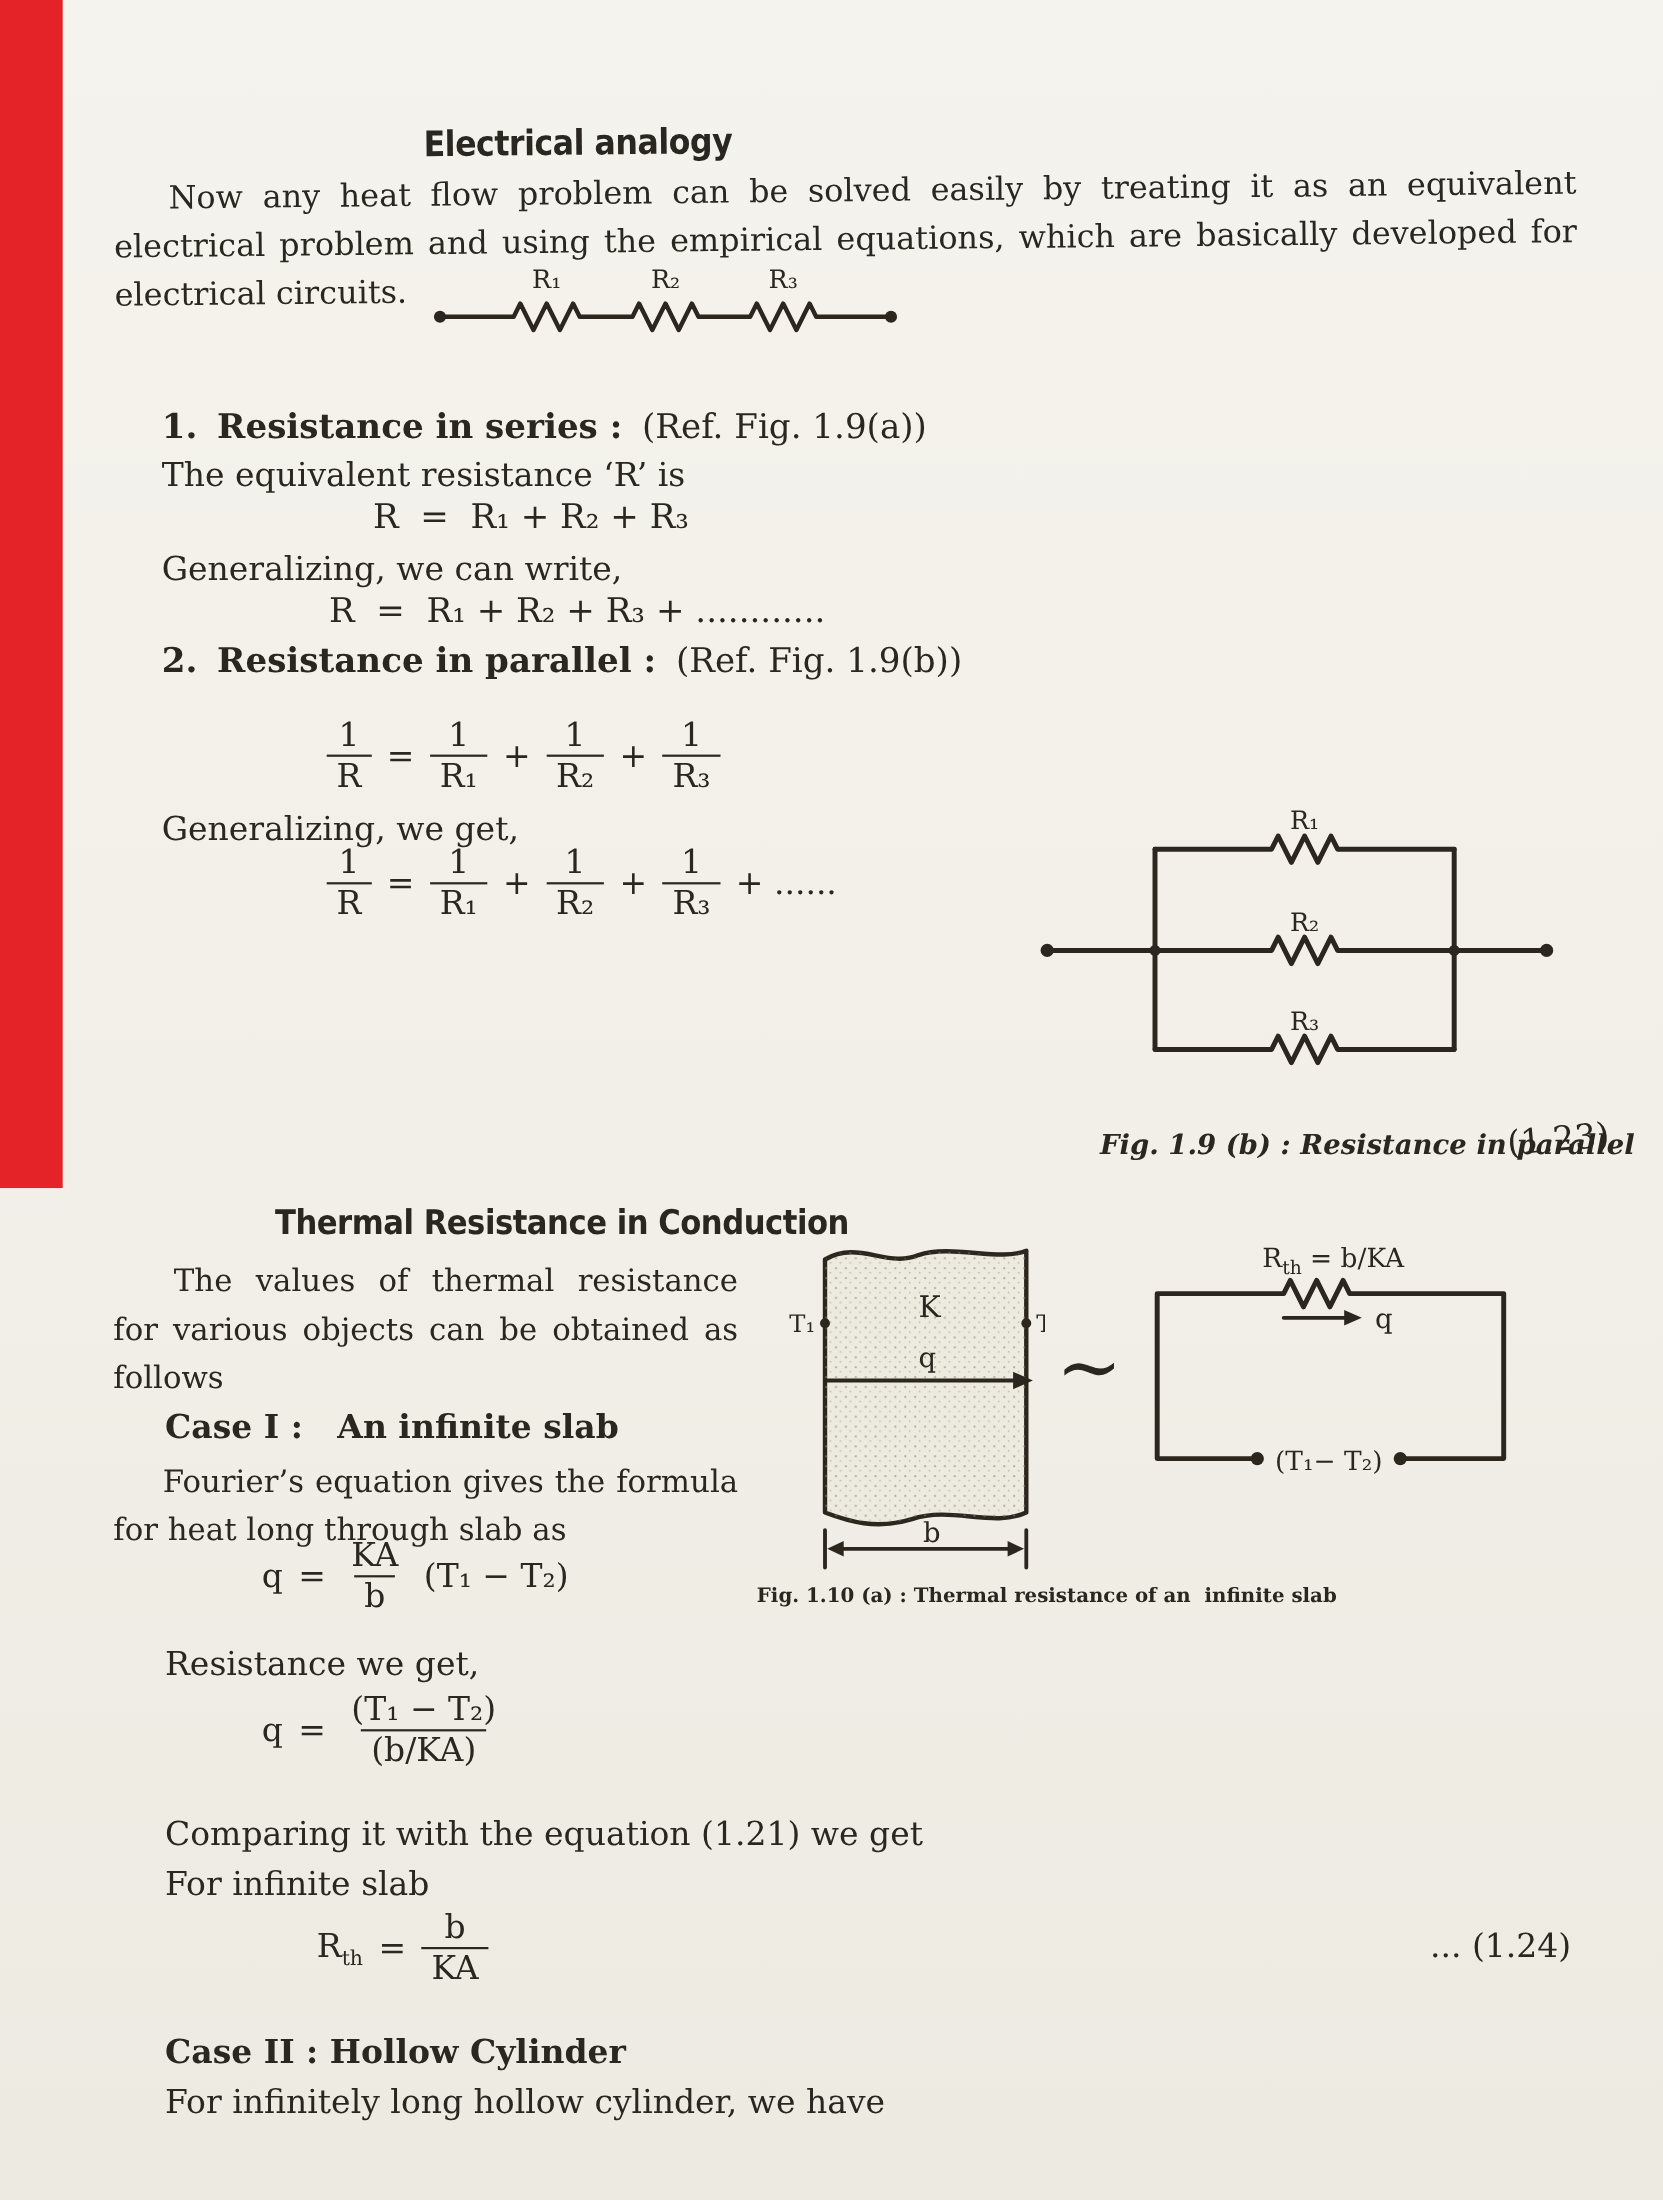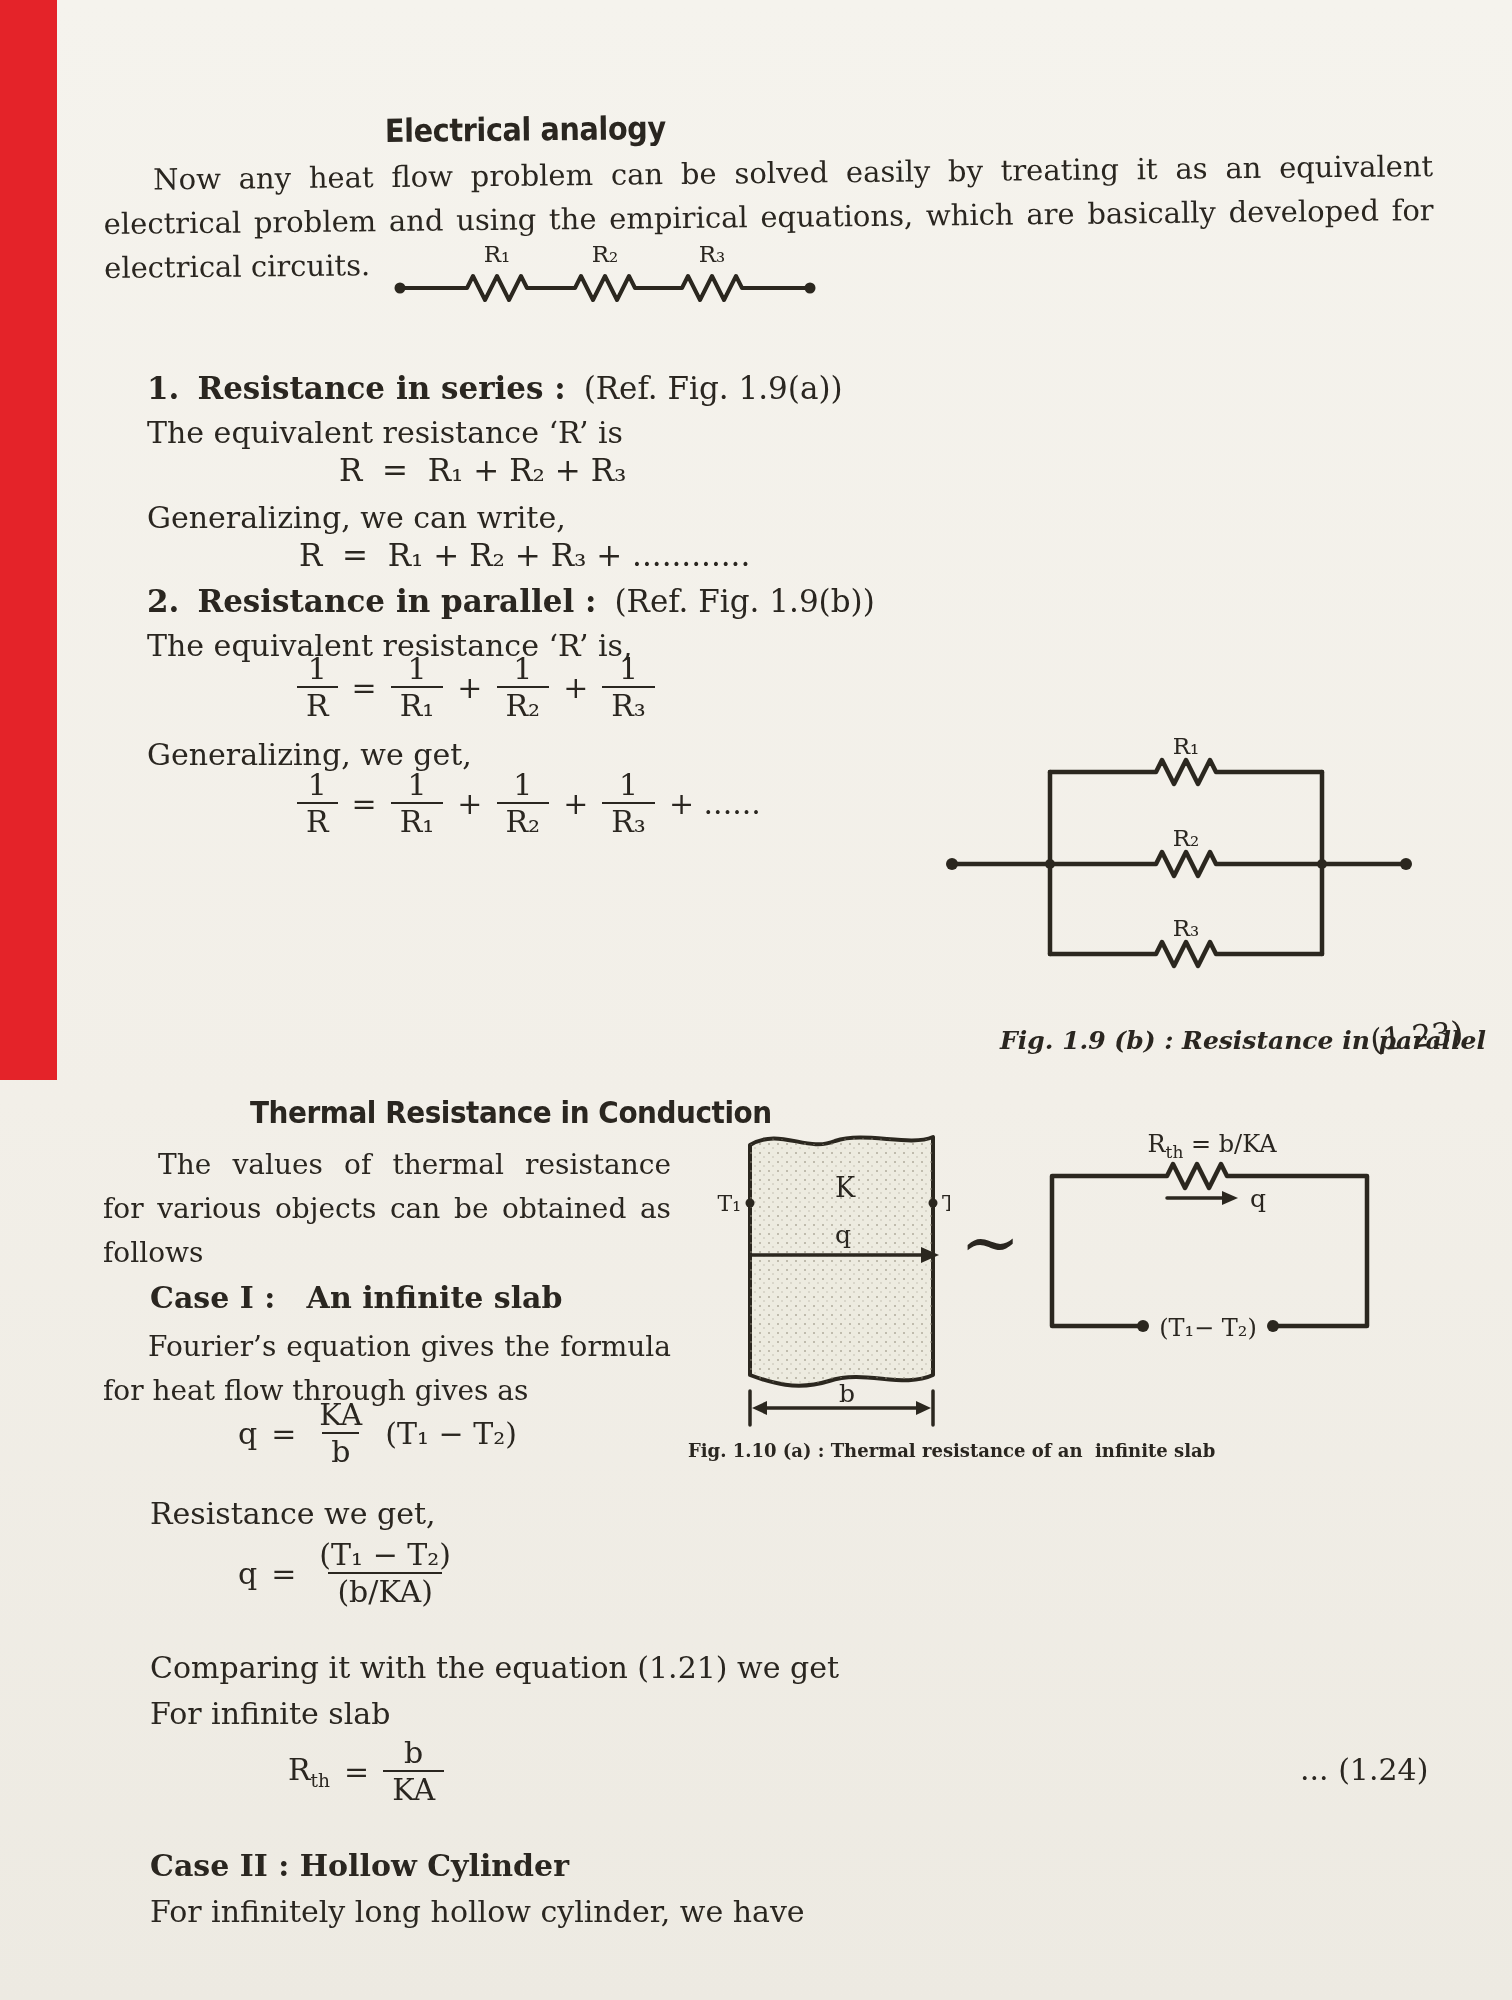--- a/index.html
+++ b/index.html
@@ -65,21 +65,20 @@
   <div class="abs line" style="left:147px;top:415px;">The equivalent resistance ‘R’ is</div>
   <div class="abs eq" style="left:299px;top:452px;margin-left:40px;">R  =  R₁ + R₂ + R₃</div>
   <div class="abs line" style="left:147px;top:500px;">Generalizing, we can write,</div>
   <div class="abs eq" style="left:299px;top:537px;">R  =  R₁ + R₂ + R₃ + ............</div>
 
   <div class="abs sec-head" style="left:147px;top:583px;">
     <span class="bold">2.</span>
     <span class="bold">Resistance in parallel :</span>
     <span>(Ref. Fig. 1.9(b))</span>
   </div>
-  <div class="abs line" style="left:147px;top:628px;">The equivalent resistance ‘R’ is,</div>
 
   <div class="abs eq-row" style="left:297px;top:652px;">
     <span class="frac"><span class="num">1</span><span class="den">R</span></span>
     <span>=</span>
     <span class="frac"><span class="num">1</span><span class="den">R₁</span></span>
     <span>+</span>
     <span class="frac"><span class="num">1</span><span class="den">R₂</span></span>
     <span>+</span>
     <span class="frac"><span class="num">1</span><span class="den">R₃</span></span>
     <span></span>
@@ -115,21 +114,21 @@
 
   <div class="abs caption" style="left:1000px;top:1026px;font-style:italic;">Fig. 1.9 (b) : Resistance in parallel</div>
   <div class="abs eqnum eqnum-overlap" style="left:1370px;top:1018px;">(1.23)</div>
 
   <div class="abs sans-heading title-2" style="left:250px;top:1094px;">Thermal Resistance in Conduction</div>
 
   <div class="abs para" style="left:103px;top:1143px;width:568px;font-size:28px;text-indent:55px;">The values  of thermal resistance for various objects can be obtained as follows</div>
 
   <div class="abs line bold" style="left:150px;top:1280px;">Case I :   An infinite slab</div>
 
-  <div class="abs para" style="left:103px;top:1325px;width:568px;font-size:28px;text-indent:45px;">Fourier’s  equation  gives  the formula for heat flow through gives as</div>
+  <div class="abs para" style="left:103px;top:1325px;width:568px;font-size:28px;text-indent:45px;">Fourier’s  equation  gives  the formula for heat long through slab as</div>
 
   <div class="abs eq-row" style="left:238px;top:1398px;">
     <span>q</span>
     <span>=</span>
     <span class="frac"><span class="num">KA</span><span class="den">b</span></span>
     <span>(T₁ − T₂)</span>
   </div>
 
   <div class="abs line" style="left:150px;top:1496px;">Resistance we get,</div>
 

